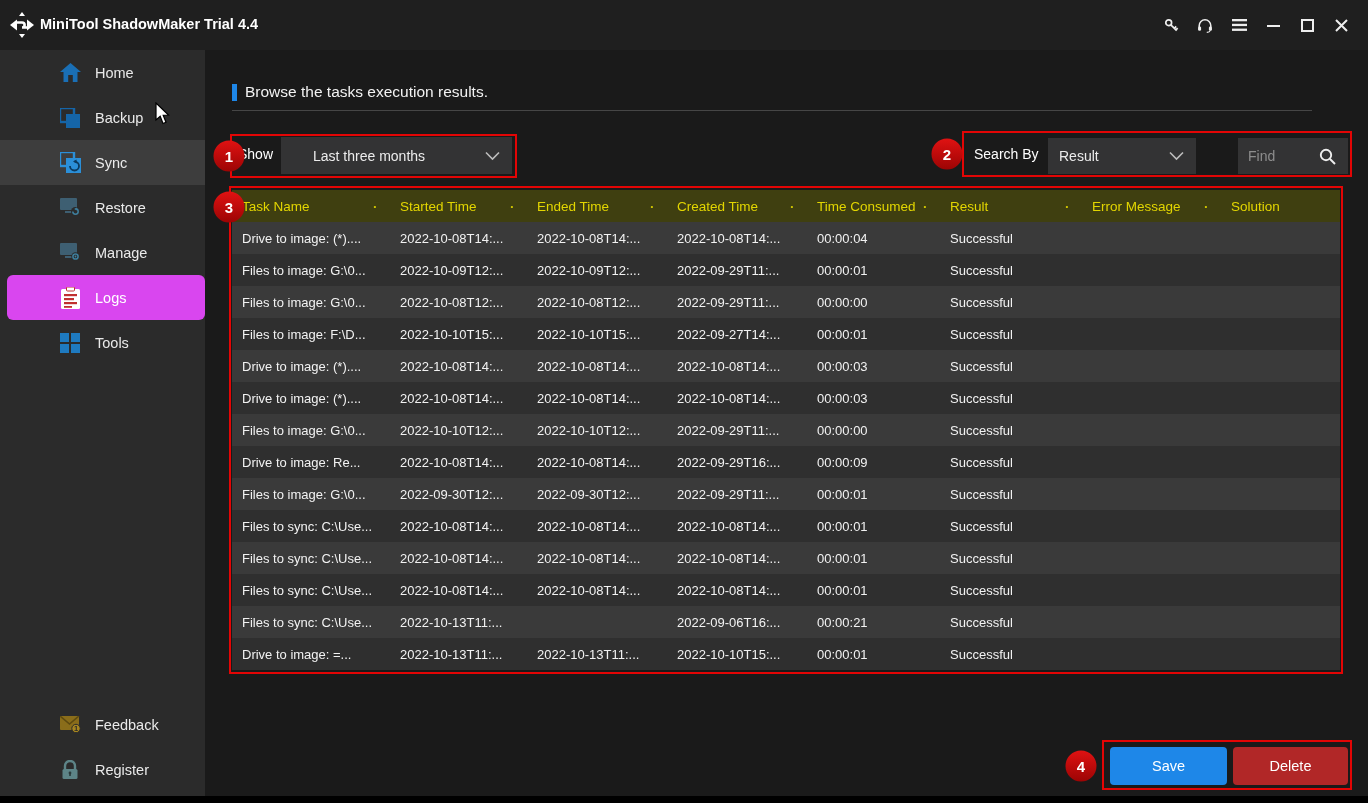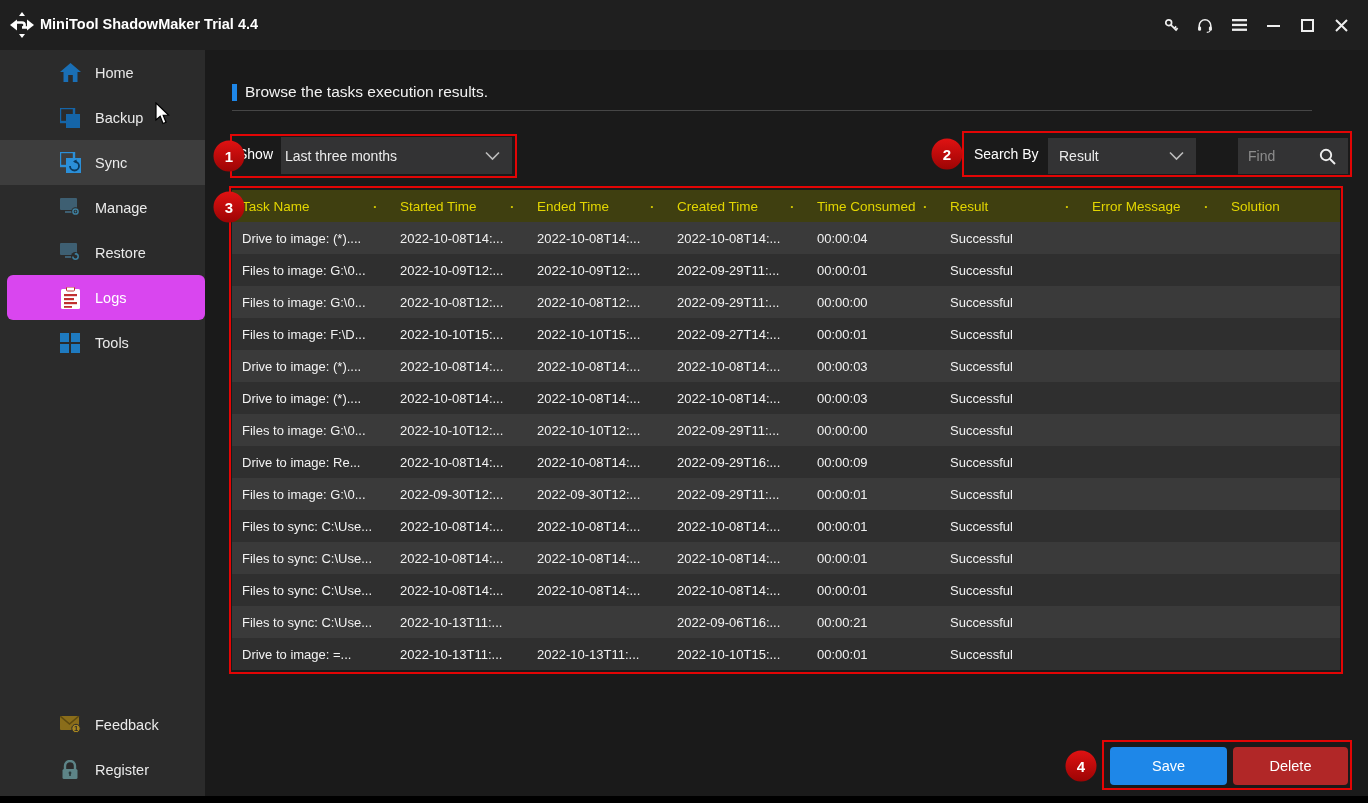--- a/index.html
+++ b/index.html
@@ -26,21 +26,21 @@
   .side-bottom{position:absolute;left:0;bottom:4px;width:205px;}
 
   
   .heading-bar{position:absolute;left:232px;top:84px;width:5px;height:17px;background:#1e87e8;}
   .heading{position:absolute;left:245px;top:83px;font-size:15.5px;color:#f2f2f2;}
   .heading-rule{position:absolute;left:232px;top:110px;width:1080px;height:1px;background:#464646;}
 
   .show-label{position:absolute;left:238px;top:146px;font-size:14px;color:#fff;}
   .show-dropdown{position:absolute;left:281px;top:137px;width:231px;height:37px;background:#333334;
     display:flex;align-items:center;color:#ececec;font-size:14px;}
-  .show-dropdown .val{padding-left:4px;}
+  .show-dropdown .val{padding-left:24px;margin-left:8px;}
   .dd-chevron{position:absolute;right:12px;top:50%;transform:translateY(-50%);}
 
   .searchby-label{position:absolute;left:974px;top:146px;font-size:14px;color:#fff;}
   .searchby-dropdown{position:absolute;left:1048px;top:138px;width:148px;height:36px;background:#333334;
     display:flex;align-items:center;color:#ececec;font-size:14px;}
   .searchby-dropdown .val{padding-left:11px;}
   .find-input{position:absolute;left:1203px;top:138px;width:96px;height:36px;background:#333334;border:none;
     color:#ddd;font-size:14px;padding:0 0 0 10px;box-sizing:border-box;outline:none;font-family:"Liberation Sans",sans-serif;margin-left:35px;}
   .find-input::placeholder{color:#8d8d8d;}
   .search-btn{position:absolute;left:1306px;top:138px;width:42px;height:36px;background:#333334;
@@ -162,38 +162,38 @@
             <polygon points="16.5,7.5 13,9.5 16.8,11.4" fill="#0c3a5e"></polygon>
           </svg>
       </span>
       <span class="lbl">Sync</span>
     </div>
     <div class="side-item">
       <span class="icn">
         <svg width="21" height="19" viewBox="0 0 21 19">
             <rect x="0" y="0" width="17" height="12" rx="1" fill="#3e5f72"></rect>
             <rect x="5" y="13" width="7" height="2" fill="#3e5f72"></rect>
+            <circle cx="15.5" cy="13.5" r="4.5" fill="#2b2b2b"></circle>
+            <path d="M12.8 13.5 a2.7 2.7 0 1 0 2.7 -2.7" stroke="#3e7f9e" stroke-width="1.5" fill="none"></path>
+            <polygon points="16.7,9.6 14.2,11 16.8,12.4" fill="#3e7f9e"></polygon>
+          </svg>
+      </span>
+      <span class="lbl">Restore</span>
+    </div>
+    <div class="side-item">
+      <span class="icn">
+        <svg width="21" height="19" viewBox="0 0 21 19">
+            <rect x="0" y="0" width="17" height="12" rx="1" fill="#3e5f72"></rect>
+            <rect x="5" y="13" width="7" height="2" fill="#3e5f72"></rect>
             <circle cx="15.5" cy="13.5" r="4.2" fill="#2b2b2b"></circle>
             <circle cx="15.5" cy="13.5" r="2.6" fill="none" stroke="#3e7f9e" stroke-width="1.5"></circle>
             <circle cx="15.5" cy="13.5" r="0.9" fill="#3e7f9e"></circle>
           </svg>
       </span>
       <span class="lbl">Manage</span>
-    </div>
-    <div class="side-item">
-      <span class="icn">
-        <svg width="21" height="19" viewBox="0 0 21 19">
-            <rect x="0" y="0" width="17" height="12" rx="1" fill="#3e5f72"></rect>
-            <rect x="5" y="13" width="7" height="2" fill="#3e5f72"></rect>
-            <circle cx="15.5" cy="13.5" r="4.5" fill="#2b2b2b"></circle>
-            <path d="M12.8 13.5 a2.7 2.7 0 1 0 2.7 -2.7" stroke="#3e7f9e" stroke-width="1.5" fill="none"></path>
-            <polygon points="16.7,9.6 14.2,11 16.8,12.4" fill="#3e7f9e"></polygon>
-          </svg>
-      </span>
-      <span class="lbl">Restore</span>
     </div>
     <div class="side-item active">
       <span class="icn">
         <svg width="19" height="22" viewBox="0 0 19 22">
             <rect x="0" y="2" width="19" height="20" rx="1.5" fill="#fff"></rect>
             <rect x="5.5" y="0" width="8" height="4" rx="1" fill="#fff" stroke="#c03030" stroke-width="1"></rect>
             <rect x="3" y="7" width="13" height="2.2" fill="#c03030"></rect>
             <rect x="3" y="11" width="10" height="2.2" fill="#c03030"></rect>
             <rect x="3" y="15" width="13" height="2.2" fill="#c03030"></rect>
             <rect x="3" y="19" width="8" height="1.8" fill="#c03030"></rect>

